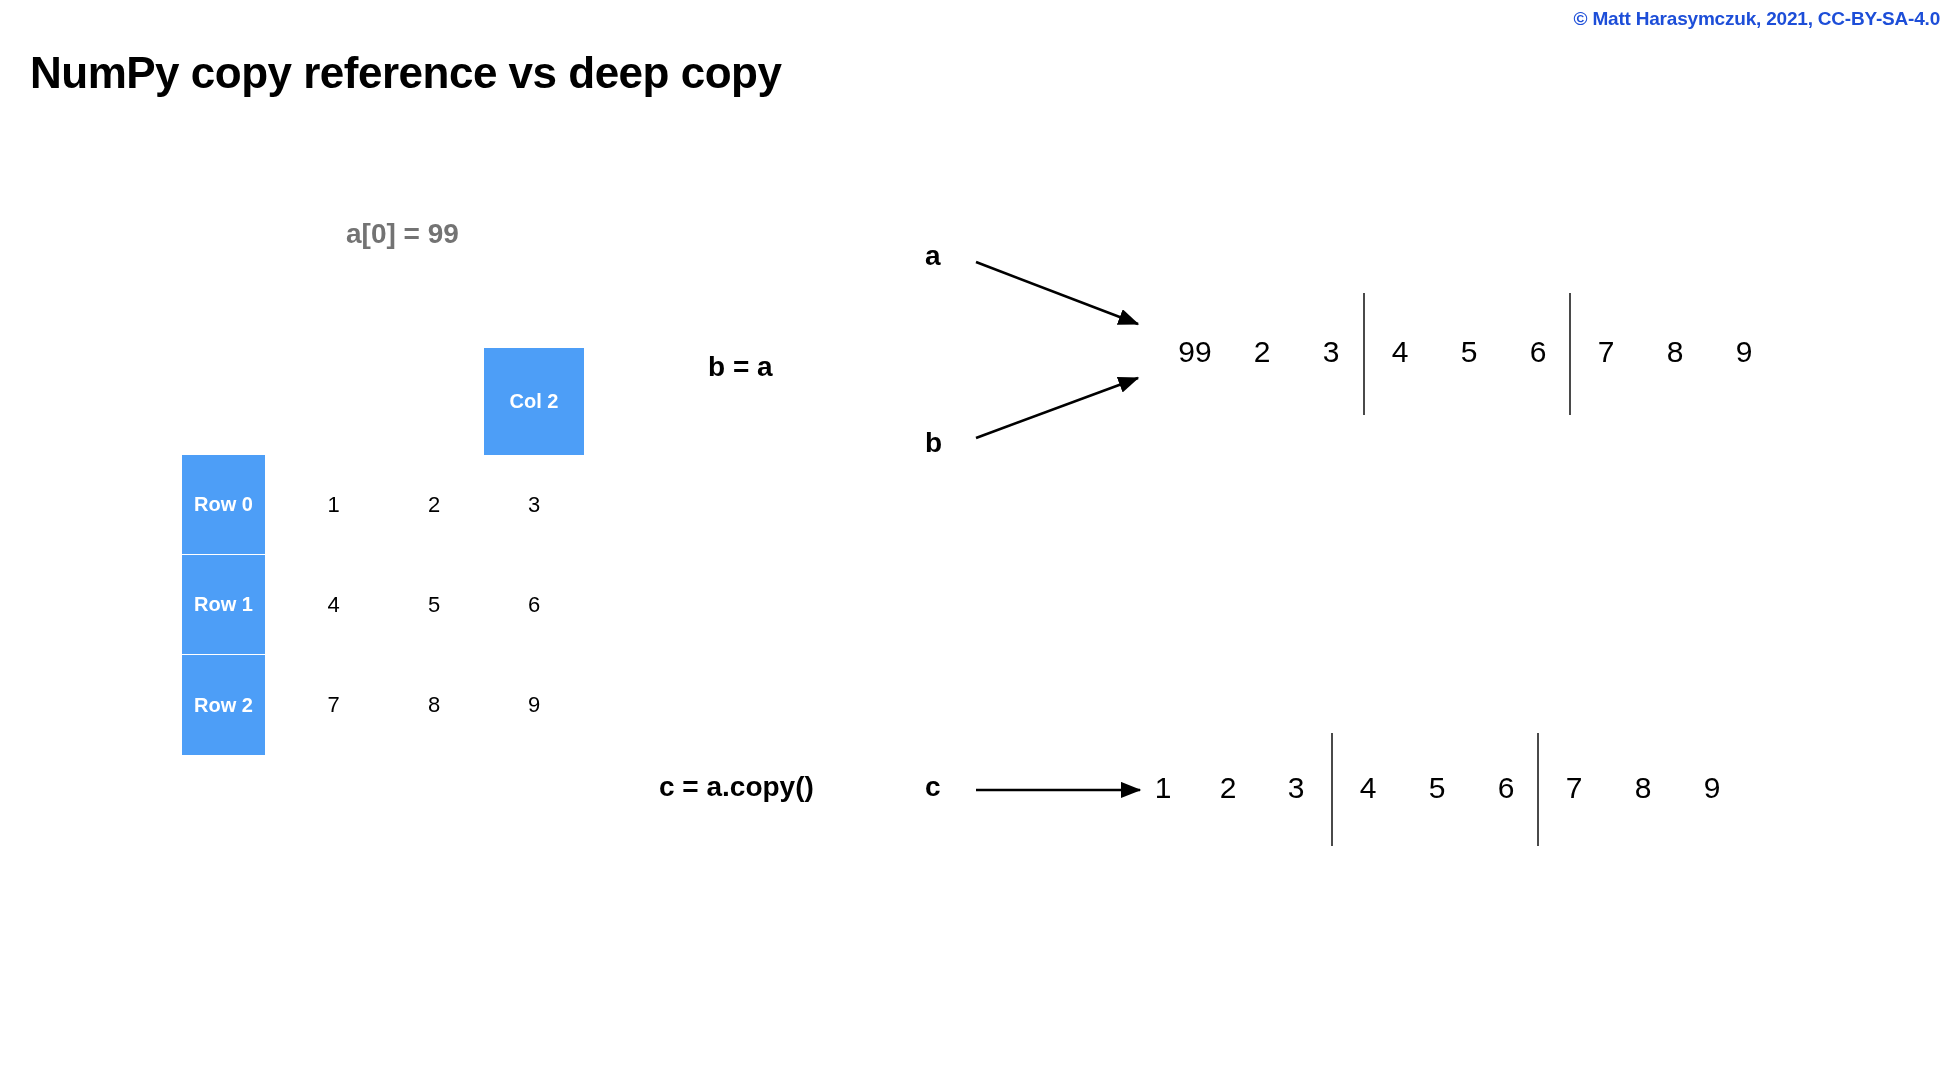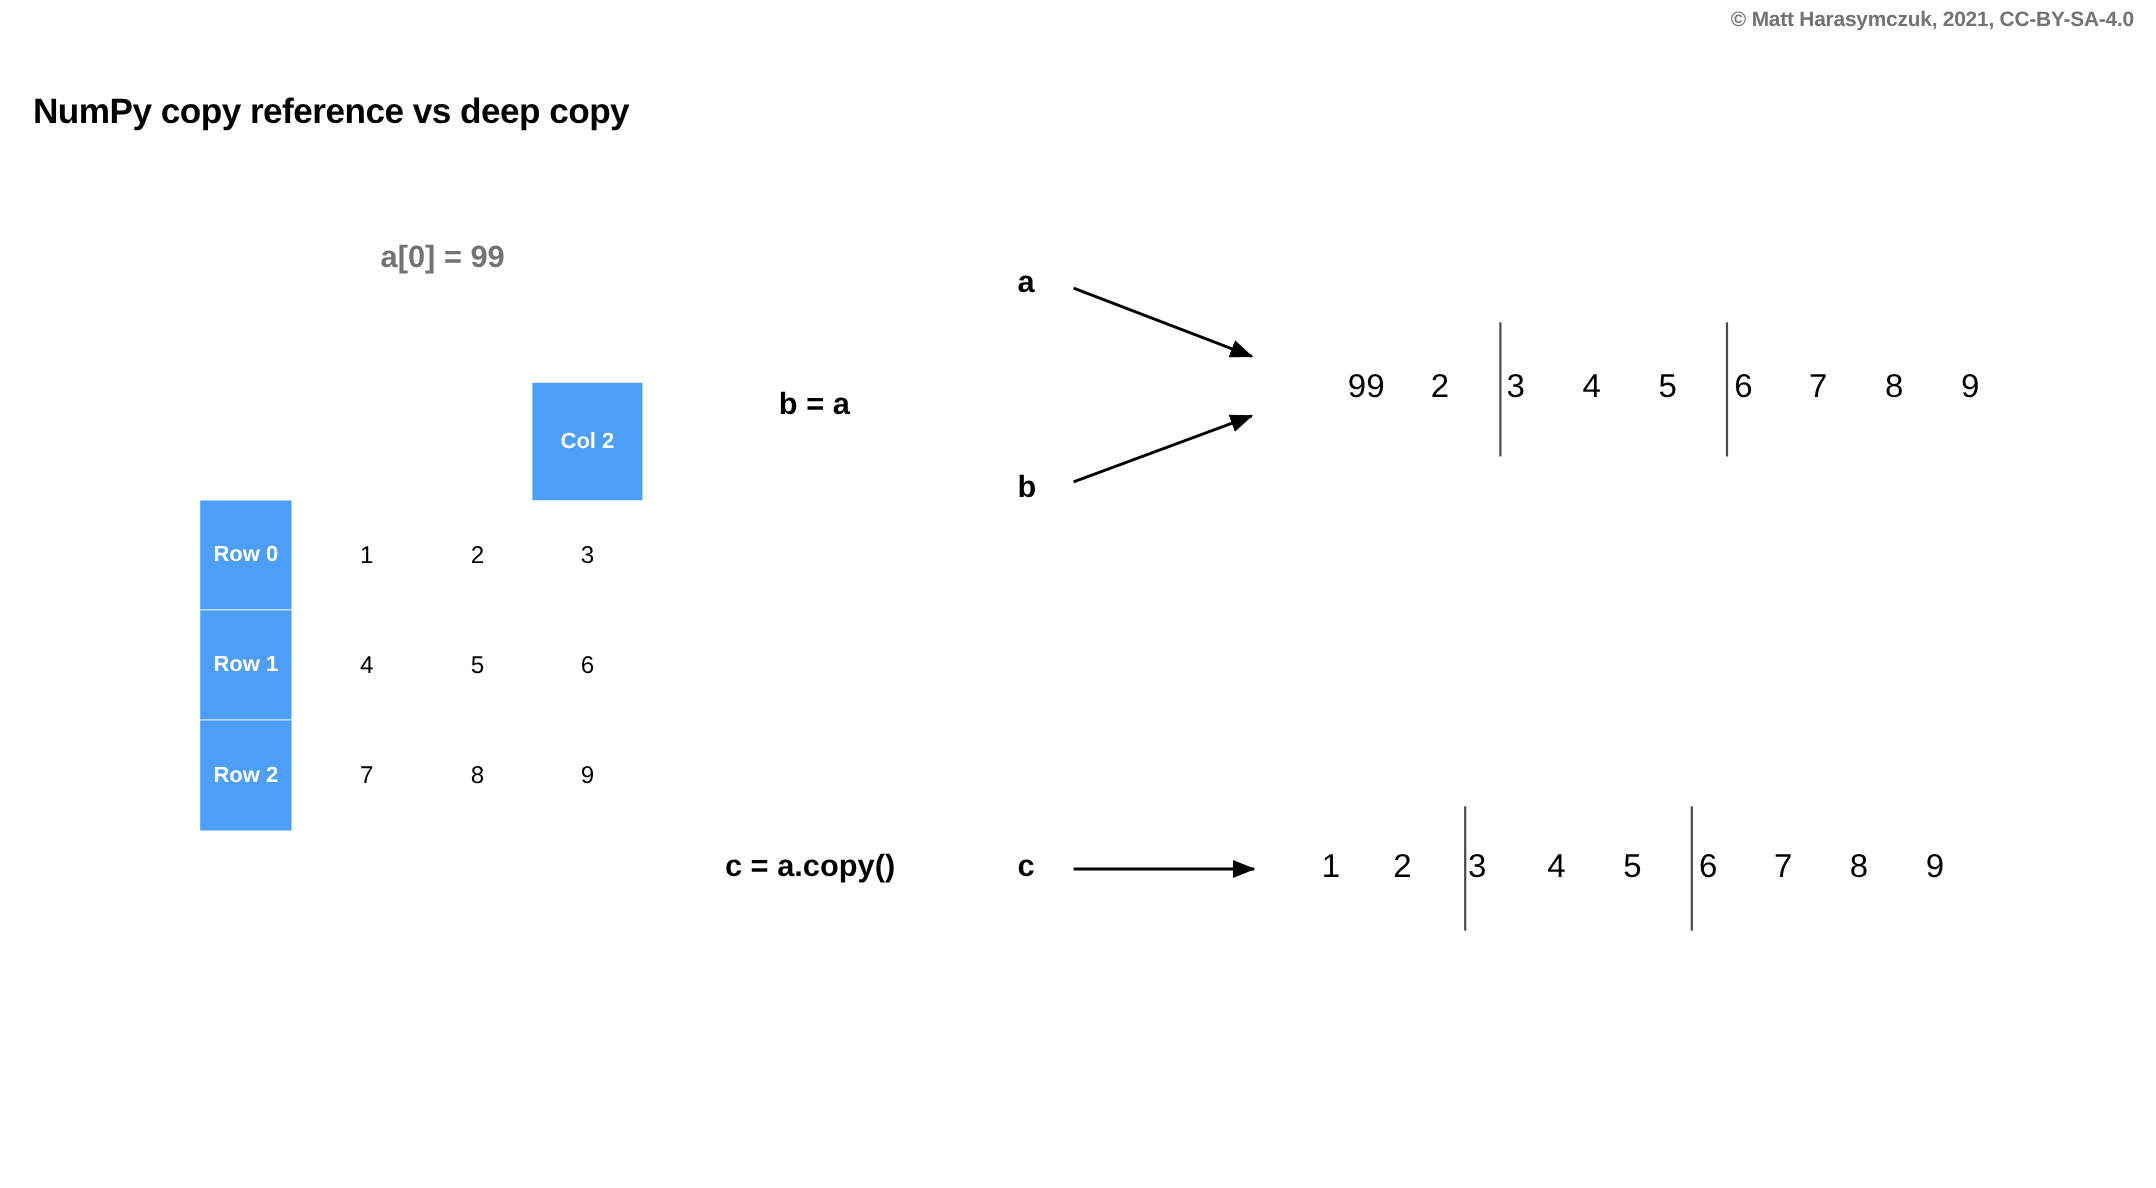--- a/index.html
+++ b/index.html
@@ -17,36 +17,35 @@
     background: #ffffff;
   }
 
   
   .copyright {
     position: absolute;
     top: 8px;
     right: 20px;
     font-size: 19px;
     font-weight: bold;
-    color: #737373;
+    color: #1d4ed8;
     letter-spacing: -0.2px;
     white-space: nowrap;
   }
 
   
   .slide-title {
     position: absolute;
     left: 30px;
     top: 48px;
-    font-size: 32px;
+    font-size: 44px;
     font-weight: bold;
     color: #000000;
     letter-spacing: -0.5px;
     white-space: nowrap;
-    margin-top: 35px;
   }
 
   
   .assign-caption {
     position: absolute;
     left: 346px;
     top: 218px;
     font-size: 28px;
     font-weight: bold;
     color: #737373;
@@ -126,21 +125,20 @@
   .arrow-svg {
     position: absolute;
     pointer-events: none;
   }
   .arr-num {
     position: absolute;
     font-size: 30px;
     color: #000000;
     text-align: center;
     white-space: nowrap;
-    margin-left: 47px;
   }
   .arr-sep {
     position: absolute;
     width: 2px;
     background: #4a4a4a;
   }
 </style>
 </head>
 <body>
 

